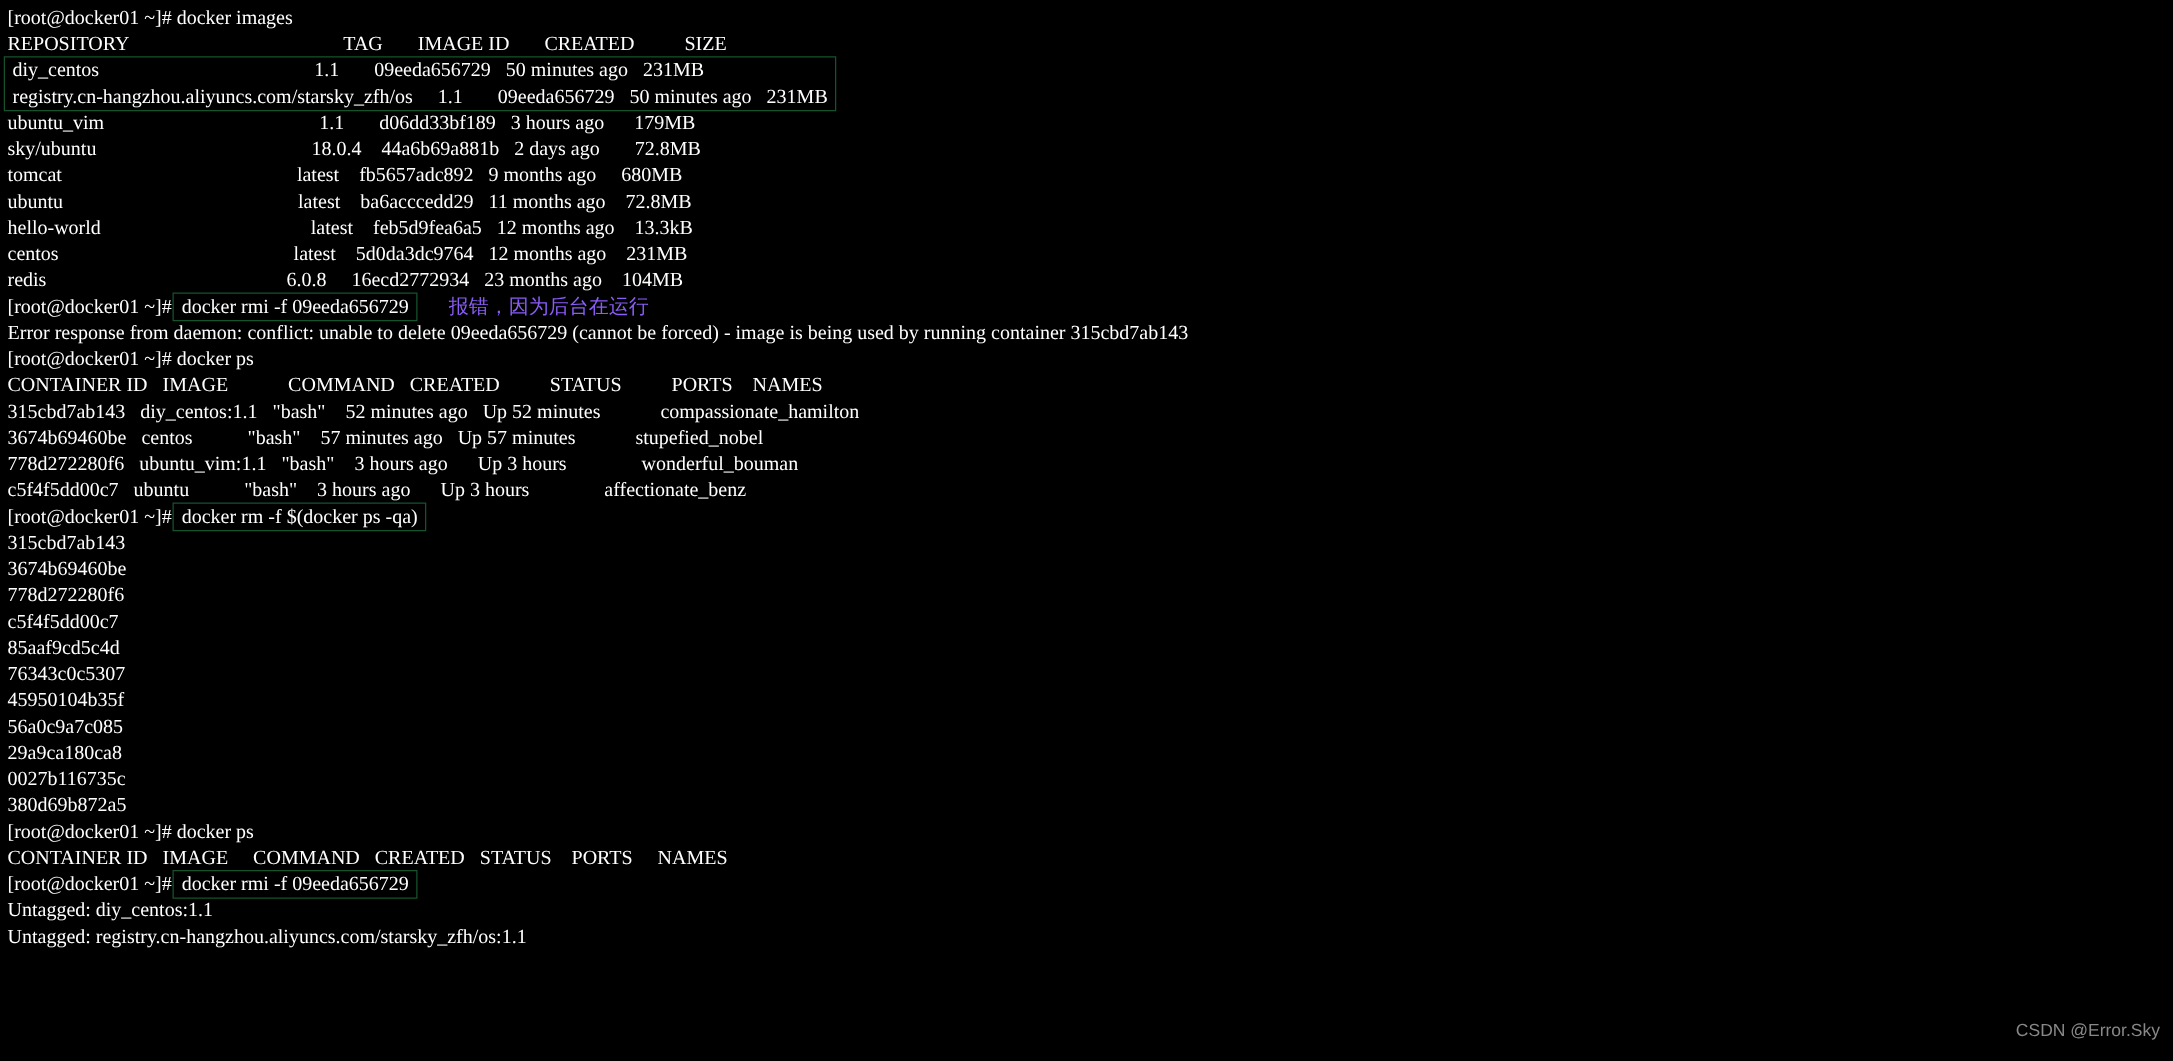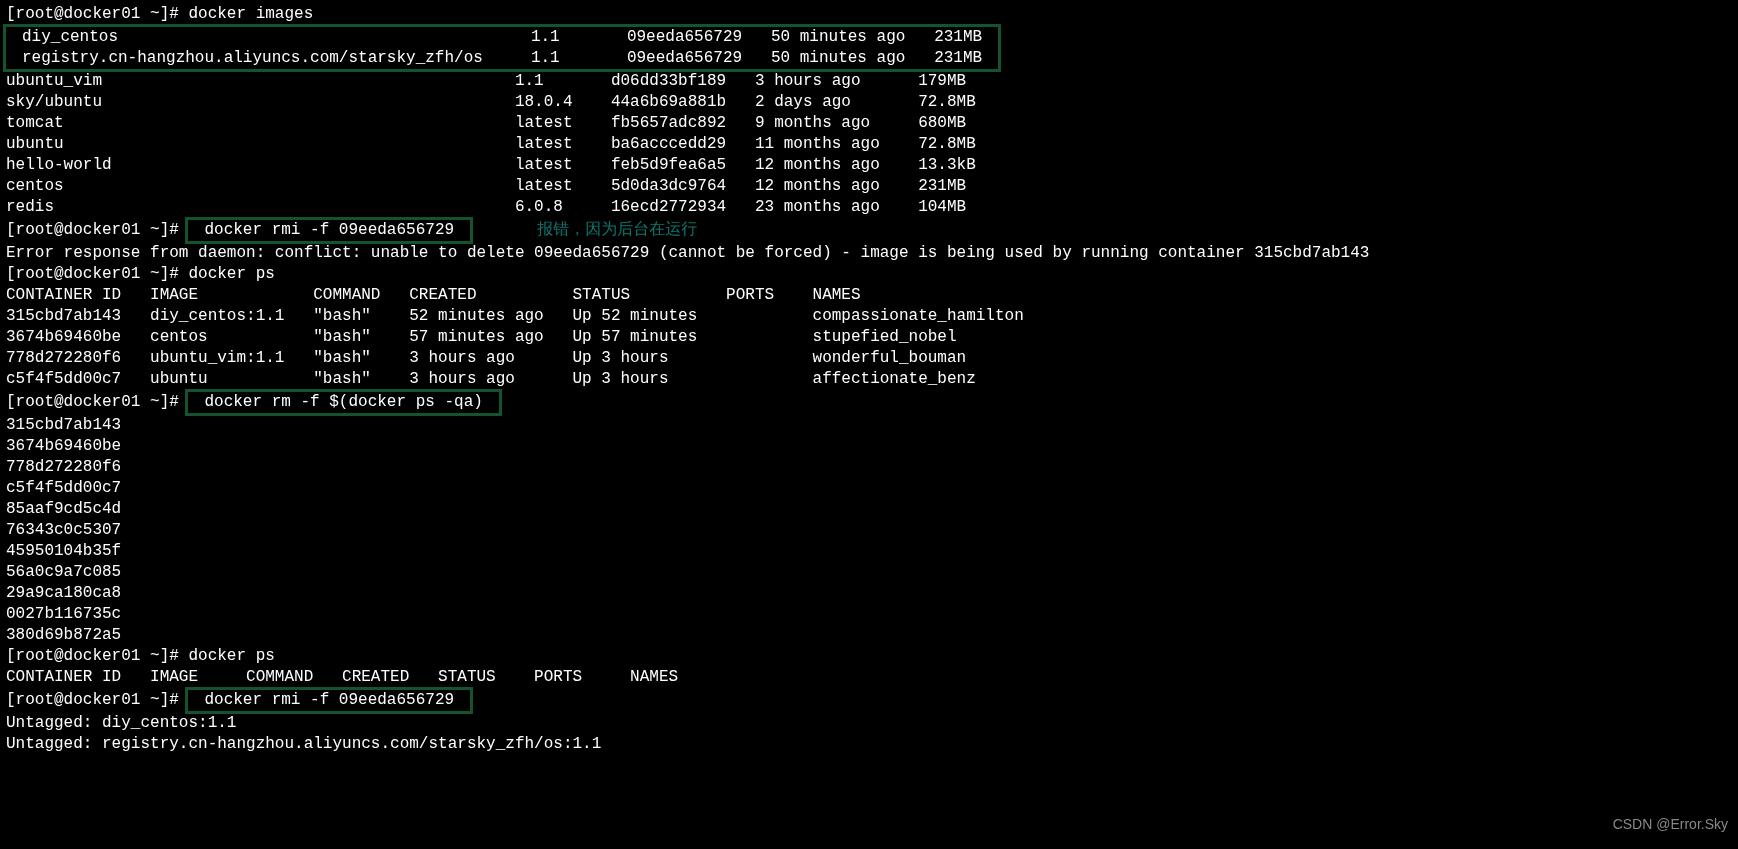--- a/index.html
+++ b/index.html
@@ -10,37 +10,38 @@
     font-family: "Consolas", "Courier New", monospace;
     font-size: 16px;
     line-height: 21px;
     width: 1738px;
     height: 849px;
     overflow: hidden;
   }
   .terminal {
     padding: 4px 6px;
     white-space: pre;
+    font-family: Liberation Serif, serif;
   }
   .highlight-box {
-    border: 3px solid #14532d;
+    border: 1px solid #14532d;
     display: inline-block;
-    padding: 0 16px;
+    padding: 0 6px;
     margin: -1px -3px;
   }
   .annotation {
-    color: #0f766e;
+    color: #8b5cf6;
   }
   .watermark {
     position: absolute;
     right: 10px;
     bottom: 14px;
     color: #888;
     font-size: 14px;
     font-family: Arial, sans-serif;
   }
 </style>
 </head>
 <body>
 
-<div class="terminal" id="term"><div><span>[root@docker01 ~]# </span><span>docker images</span></div><div><span class="highlight-box">diy_centos                                           1.1       09eeda656729   50 minutes ago   231MB
+<div class="terminal" id="term"><div><span>[root@docker01 ~]# </span><span>docker images</span></div><div>REPOSITORY                                           TAG       IMAGE ID       CREATED          SIZE</div><div><span class="highlight-box">diy_centos                                           1.1       09eeda656729   50 minutes ago   231MB
 registry.cn-hangzhou.aliyuncs.com/starsky_zfh/os     1.1       09eeda656729   50 minutes ago   231MB</span></div><div>ubuntu_vim                                           1.1       d06dd33bf189   3 hours ago      179MB</div><div>sky/ubuntu                                           18.0.4    44a6b69a881b   2 days ago       72.8MB</div><div>tomcat                                               latest    fb5657adc892   9 months ago     680MB</div><div>ubuntu                                               latest    ba6acccedd29   11 months ago    72.8MB</div><div>hello-world                                          latest    feb5d9fea6a5   12 months ago    13.3kB</div><div>centos                                               latest    5d0da3dc9764   12 months ago    231MB</div><div>redis                                                6.0.8     16ecd2772934   23 months ago    104MB</div><div><span>[root@docker01 ~]# </span><span class="highlight-box">docker rmi -f 09eeda656729</span>       <span class="annotation">报错，因为后台在运行</span></div><div>Error response from daemon: conflict: unable to delete 09eeda656729 (cannot be forced) - image is being used by running container 315cbd7ab143</div><div><span>[root@docker01 ~]# </span><span>docker ps</span></div><div>CONTAINER ID   IMAGE            COMMAND   CREATED          STATUS          PORTS    NAMES</div><div>315cbd7ab143   diy_centos:1.1   "bash"    52 minutes ago   Up 52 minutes            compassionate_hamilton</div><div>3674b69460be   centos           "bash"    57 minutes ago   Up 57 minutes            stupefied_nobel</div><div>778d272280f6   ubuntu_vim:1.1   "bash"    3 hours ago      Up 3 hours               wonderful_bouman</div><div>c5f4f5dd00c7   ubuntu           "bash"    3 hours ago      Up 3 hours               affectionate_benz</div><div><span>[root@docker01 ~]# </span><span class="highlight-box">docker rm -f $(docker ps -qa)</span></div><div>315cbd7ab143</div><div>3674b69460be</div><div>778d272280f6</div><div>c5f4f5dd00c7</div><div>85aaf9cd5c4d</div><div>76343c0c5307</div><div>45950104b35f</div><div>56a0c9a7c085</div><div>29a9ca180ca8</div><div>0027b116735c</div><div>380d69b872a5</div><div><span>[root@docker01 ~]# </span><span>docker ps</span></div><div>CONTAINER ID   IMAGE     COMMAND   CREATED   STATUS    PORTS     NAMES</div><div><span>[root@docker01 ~]# </span><span class="highlight-box">docker rmi -f 09eeda656729</span></div><div>Untagged: diy_centos:1.1</div><div>Untagged: registry.cn-hangzhou.aliyuncs.com/starsky_zfh/os:1.1</div></div>
 <div class="watermark">CSDN @Error.Sky</div>
 
 </body></html>

